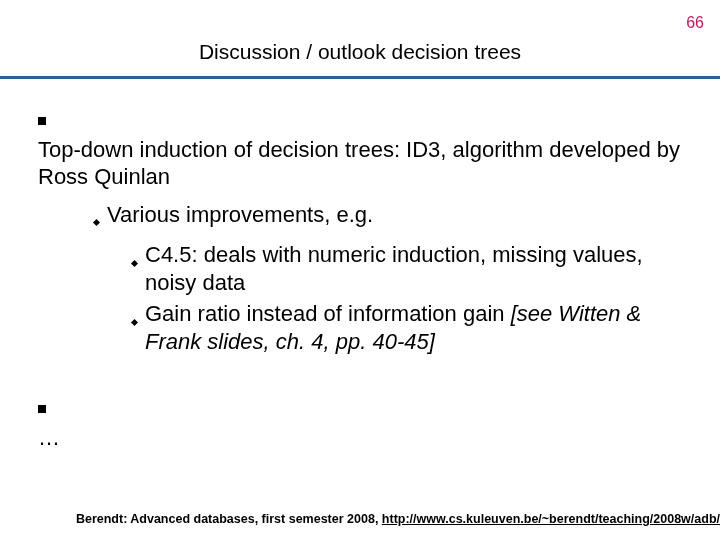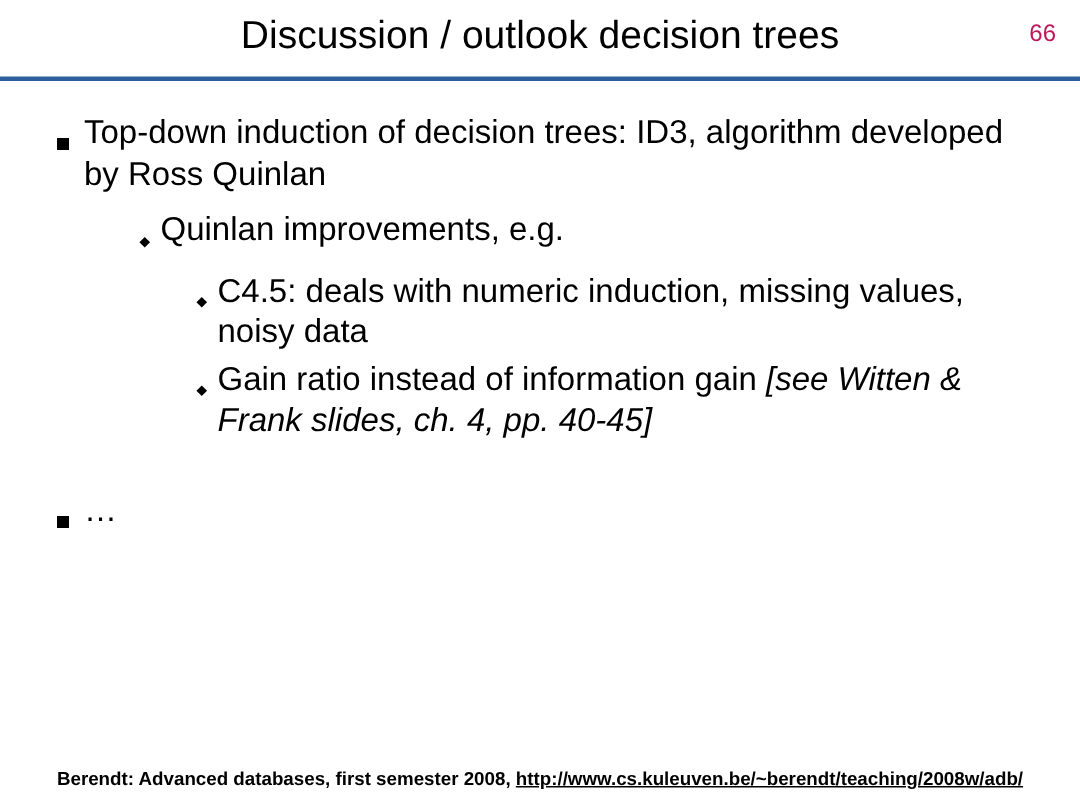--- a/index.html
+++ b/index.html
@@ -20,40 +20,41 @@
   }
   .page-number {
     position: absolute;
     top: 14px;
     right: 16px;
     font-size: 16px;
     color: #be185d;
   }
   .title {
     text-align: center;
-    font-size: 26px;
+    font-size: 21px;
     color: #000;
-    padding-top: 8px;
+    padding-top: 40px;
     padding-bottom: 12px;
     font-weight: normal;
   }
   .divider {
     width: 100%;
     height: 3px;
     background: #2b5f9e;
   }
   .content {
     padding: 20px 24px 0 24px;
     font-size: 22px;
     color: #000;
     line-height: 1.25;
   }
   .lvl1 {
     margin-left: 14px;
     margin-bottom: 10px;
+    flex-direction: column;
   }
   .lvl2 {
     margin-left: 70px;
     margin-bottom: 4px;
   }
   .lvl3 {
     margin-left: 108px;
     margin-bottom: 4px;
   }
   .bullet-sq {
@@ -89,21 +90,21 @@
     flex: 1 1 auto;
   }
   .italic {
     font-style: italic;
   }
   .footer {
     position: absolute;
     bottom: 14px;
     left: 0;
     width: 100%;
-    text-align: center;
+    text-align: right;
     font-size: 12.5px;
     font-weight: bold;
     color: #000;
   }
   .footer-link {
     text-decoration: underline;
     color: #000;
   }
   .spacer {
     height: 14px;
@@ -122,21 +123,21 @@
 
   <div class="content">
 
     <div class="lvl1 row">
       <div class="bullet-col"><span class="bullet-sq"></span></div>
       <div class="text-col">Top-down induction of decision trees: ID3, algorithm developed by Ross Quinlan</div>
     </div>
 
     <div class="lvl2 row">
       <div class="bullet-col"><span class="bullet-sm"></span></div>
-      <div class="text-col">Quinlan improvements, e.g.</div>
+      <div class="text-col">Various improvements, e.g.</div>
     </div>
 
     <div class="lvl3 row">
       <div class="bullet-col"><span class="bullet-sm"></span></div>
       <div class="text-col">C4.5: deals with numeric induction, missing values, noisy data</div>
     </div>
 
     <div class="lvl3 row">
       <div class="bullet-col"><span class="bullet-sm"></span></div>
       <div class="text-col">

